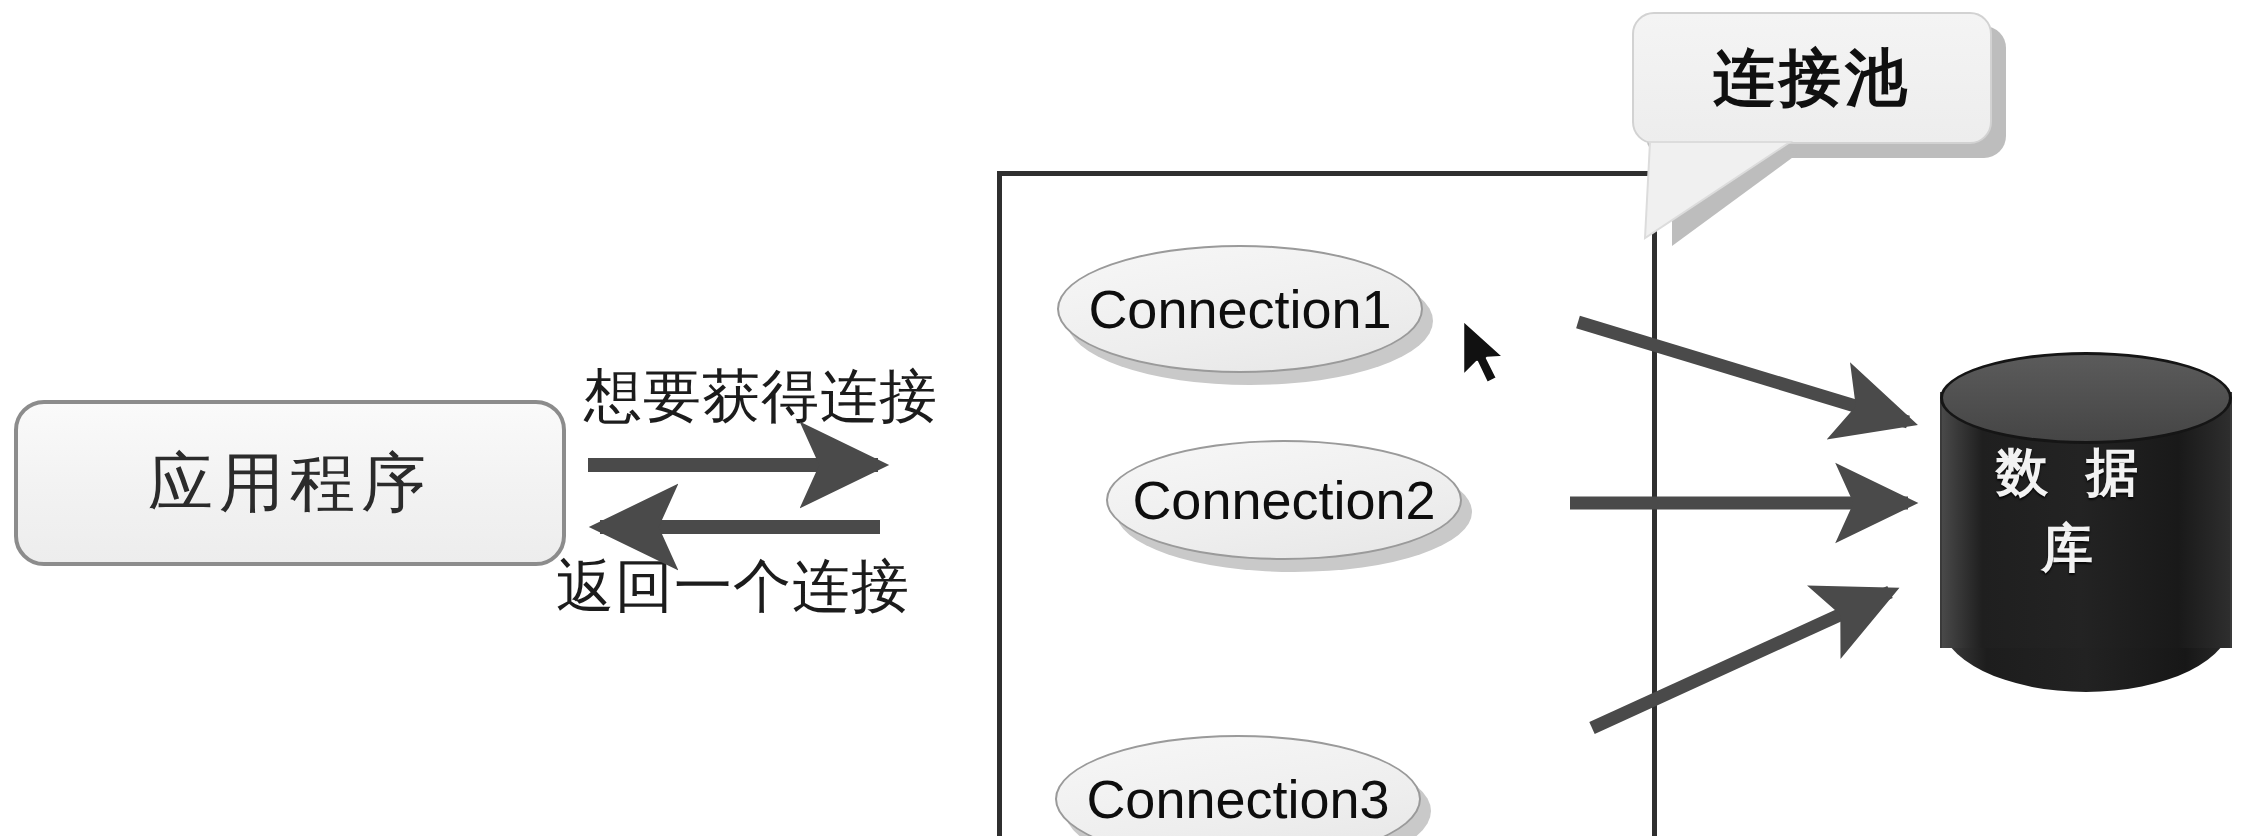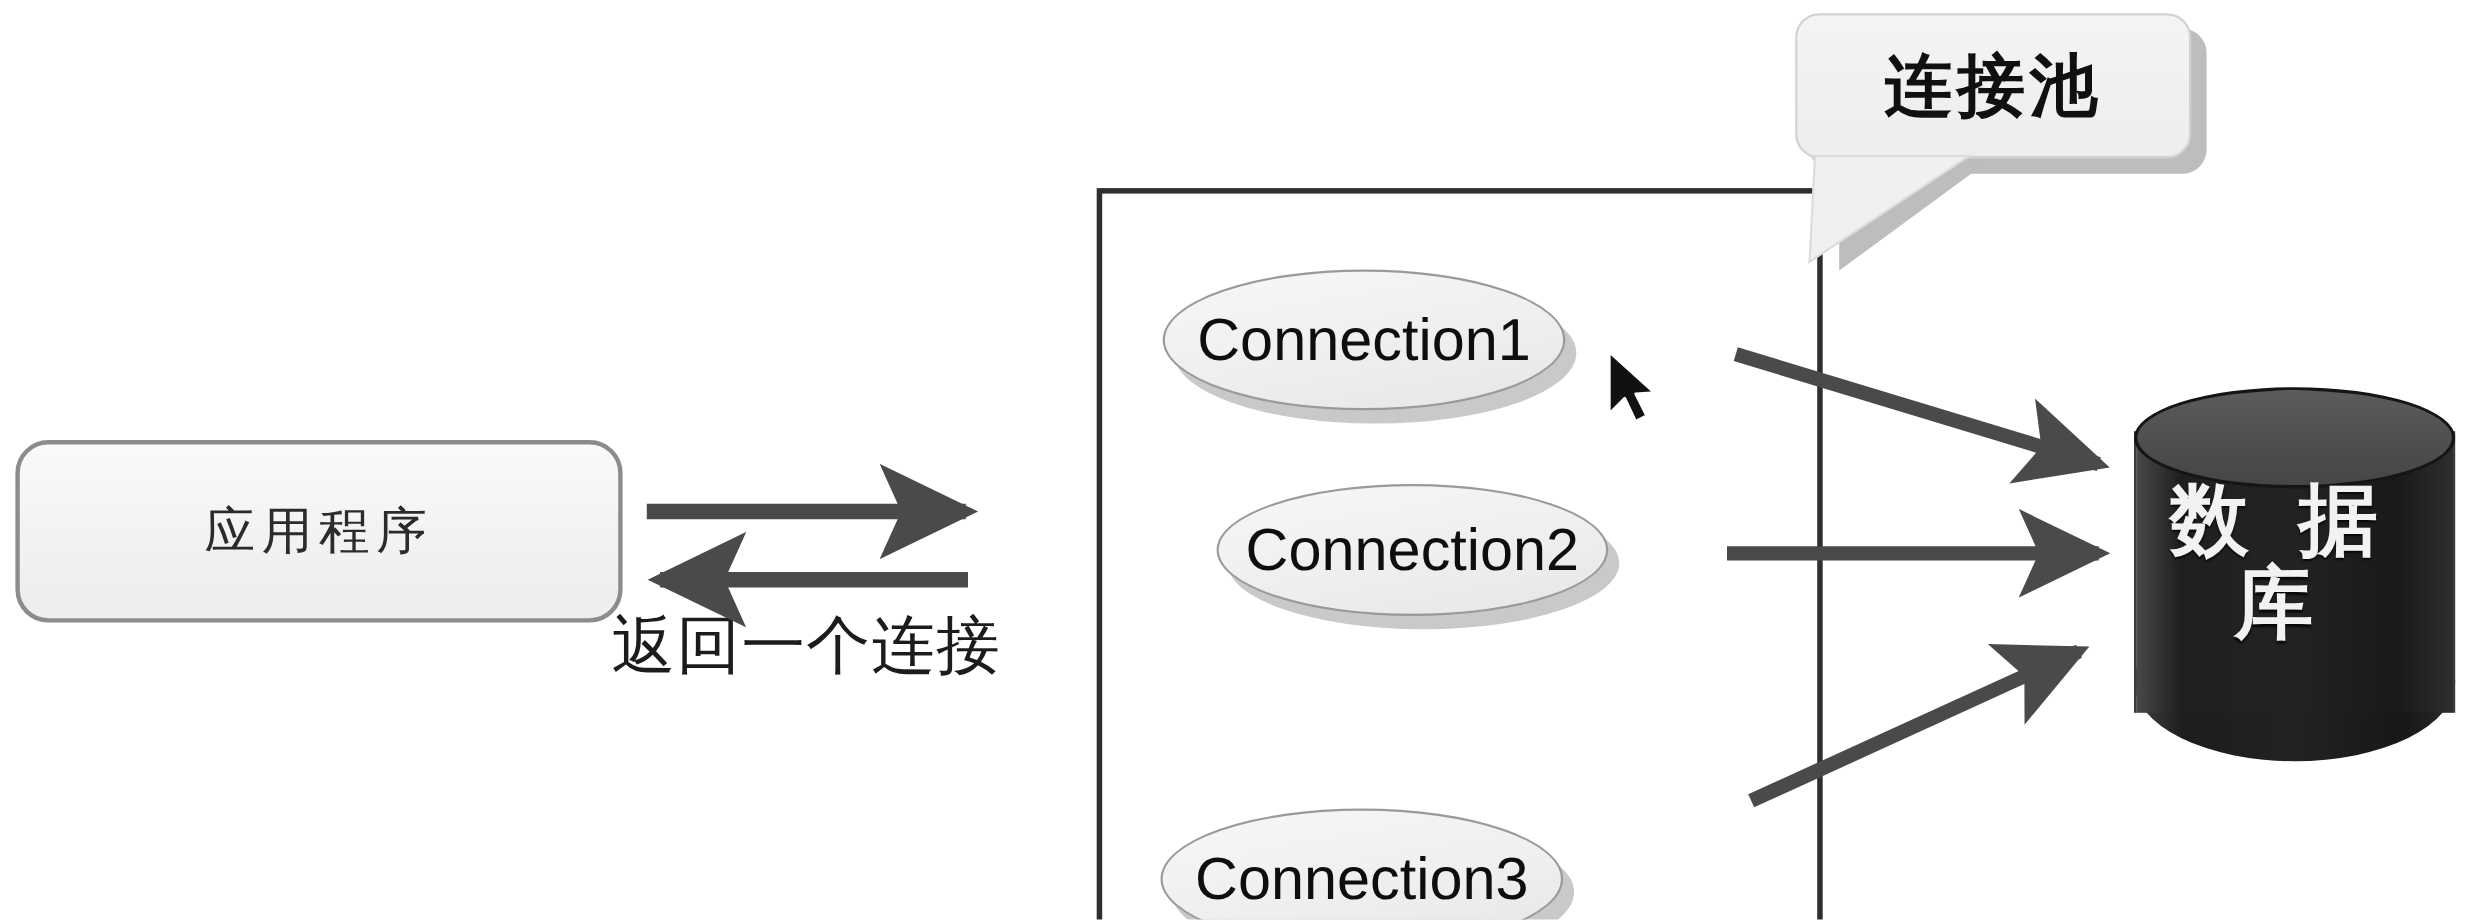--- a/index.html
+++ b/index.html
@@ -16,21 +16,21 @@
   .app-box{
     position:absolute;
     left:14px;top:400px;width:552px;height:166px;
     border:4px solid #8c8c8c;
     border-radius:30px;
     background:linear-gradient(180deg,#fafafa 0%,#f2f2f2 55%,#ededed 100%);
     box-sizing:border-box;
     display:flex;align-items:center;justify-content:center;
   }
   .app-box-label{
-    font-size:46px;
+    font-size:65px;
     color:#2b2b2b;
     letter-spacing:6px;
     font-family:"DejaVu Sans","Liberation Sans",sans-serif;
     white-space:nowrap;
   }
 
   
   .flow-label{
     position:absolute;
     font-size:58px;
@@ -133,40 +133,41 @@
     position:absolute;left:0;top:0;width:292px;height:92px;
     border-radius:50%;
     background:linear-gradient(180deg,#5b5b5b 0%,#4e4e4e 60%,#454545 100%);
     border:3px solid #151515;
     box-sizing:border-box;
   }
   .db .db-text{
     position:absolute;left:0;top:82px;width:264px;
     text-align:center;
     color:#f2f2f2;
-    font-size:72px;line-height:76px;
+    font-size:52px;line-height:76px;
     letter-spacing:10px;
     font-family:"DejaVu Sans","Liberation Sans",sans-serif;
     font-weight:600;
     text-shadow:0 2px 2px rgba(0,0,0,.8);
     z-index:5;
   }
 
   
   #overlay{position:absolute;left:0;top:0;width:2246px;height:836px;}
 </style>
 </head>
 <body>
 
 <div id="stage">
 
   <div class="app-box">
     <span class="app-box-label">应用程序</span>
   </div>
 
+  <div class="flow-label" id="label-request">想要获得连接</div>
   <div class="flow-label" id="label-return">返回一个连接</div>
 
   <div class="pool-rect"></div>
 
   <div class="conn" id="conn-1">
     <div class="shadow"></div>
     <div class="body"></div>
     <span class="label">Connection1</span>
   </div>
 

